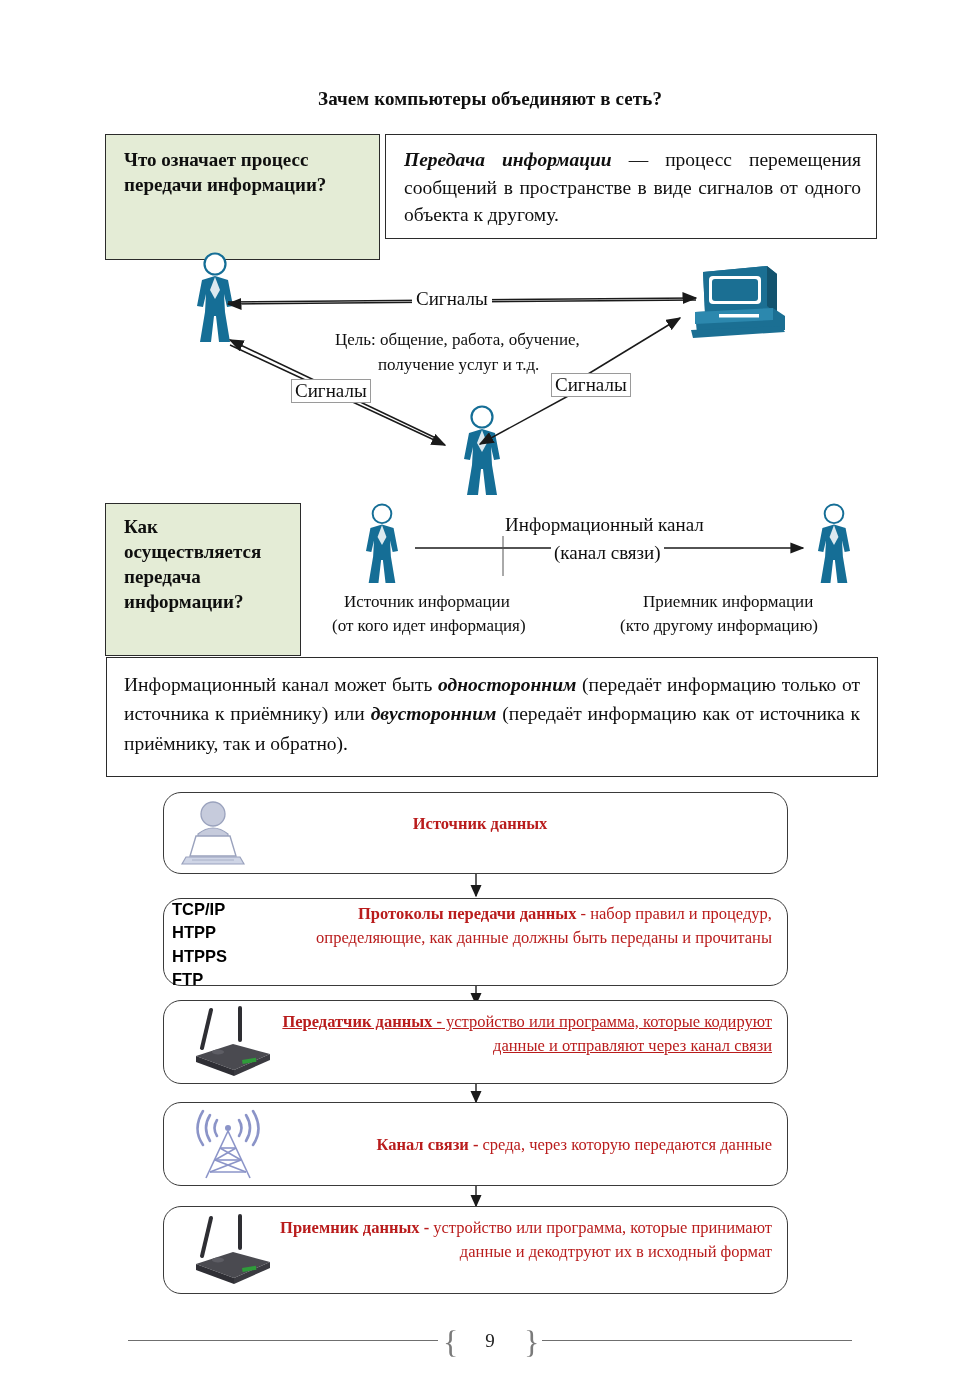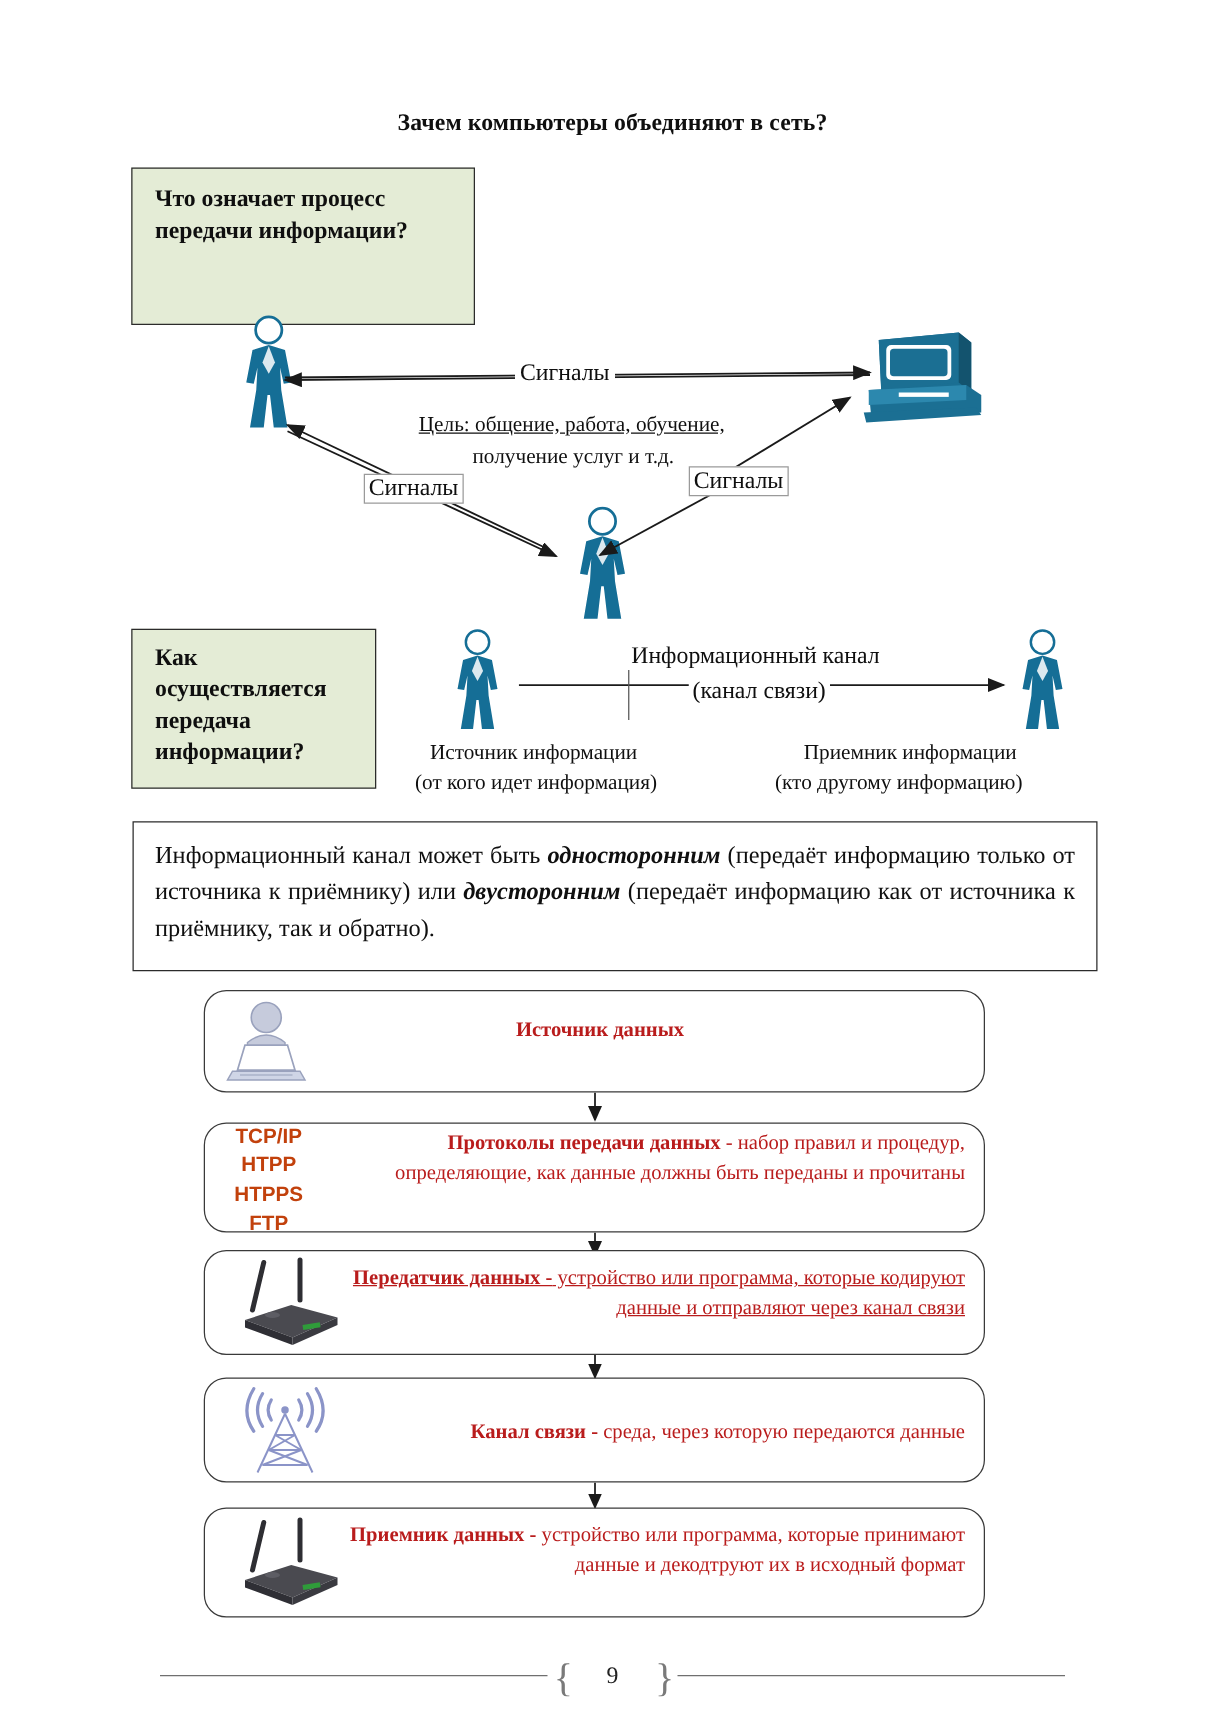--- a/index.html
+++ b/index.html
@@ -36,21 +36,21 @@
     position: absolute;
     box-sizing: border-box;
     background: #e4ecd6;
     border: 1.4px solid #2b2b2b;
     font-weight: bold;
     font-size: 19px;
     line-height: 1.32;
     padding: 12px 14px 10px 18px;
   }
   #qbox-1 { left: 105px; top: 134px; width: 275px; height: 126px; }
-  #qbox-2 { left: 105px; top: 503px; width: 196px; height: 128px; padding-top: 10px;}
+  #qbox-2 { left: 105px; top: 503px; width: 196px; height: 153px; padding-top: 10px;}
 
   .abox {
     position: absolute;
     box-sizing: border-box;
     background: #ffffff;
     border: 1.4px solid #2b2b2b;
     font-size: 19.5px;
     line-height: 1.42;
     padding: 11px 15px 10px 18px;
     text-align: justify;
@@ -105,22 +105,22 @@
     color: #b91c1c;
   }
   .flow-text b { font-weight: bold; }
   .flow-text.center-t { text-align: center; }
   .proto {
     position: absolute;
     font-family: "Liberation Sans", sans-serif;
     font-weight: bold;
     font-size: 16.5px;
     line-height: 1.42;
-    text-align: center;
-    color: #c2410c;
+    text-align: left;
+    color: #000000;
   }
   .arrow-v {
     position: absolute;
     width: 14px;
   }
 
   
   #footer {
     position: absolute;
     left: 0; right: 0;
@@ -158,20 +158,23 @@
 <body>
 
 <div class="page">
 
   <div class="doc-title">Зачем компьютеры объединяют в сеть?</div>
 
   <div class="qbox" id="qbox-1">
     <span>Что означает процесс передачи информации?</span>
   </div>
 
+  <div class="abox" id="abox-1">
+    <em>Передача информации</em><span> — процесс перемещения сообщений в пространстве в виде сигналов от одного объекта к другому.</span>
+  </div>
 
   <div class="icon-abs" style="left:188px; top:252px;">
     <svg width="54" height="92" viewBox="0 0 54 92">
       <circle cx="27" cy="12" r="10.5" fill="#ffffff" stroke="#156e96" stroke-width="2.2"></circle>
       <path d="M27 24 L14 28 L9 54 L15 55 L18 42 L17 60 L12 90 L23 90 L26 64 L28 64 L31 90 L42 90 L37 60 L36 42 L39 55 L45 54 L40 28 Z" fill="#156e96"></path>
       <path d="M27 25 L22 38 L27 47 L32 38 Z" fill="#ffffff" opacity="0.85"></path>
     </svg>
   </div>
 
   <div class="icon-abs" style="left:455px; top:405px;">
@@ -210,21 +213,21 @@
 
     <line x1="290" y1="190" x2="80" y2="90" stroke="#1a1a1a" stroke-width="1.5" marker-end="url(#ah)"></line>
     <line x1="80" y1="95" x2="295" y2="195" stroke="#1a1a1a" stroke-width="1.5" marker-end="url(#ah)"></line>
 
     <line x1="420" y1="135" x2="530" y2="68" stroke="#1a1a1a" stroke-width="1.5" marker-end="url(#ah)"></line>
     <line x1="420" y1="145" x2="330" y2="194" stroke="#1a1a1a" stroke-width="1.5" marker-end="url(#ah)"></line>
   </svg>
 
   <div class="dtext big" style="left:412px; top:288px; background:#fff; padding:0 4px;">Сигналы</div>
 
-  <div class="dtext" style="left:335px; top:330px;text-decoration:underline;">Цель: общение, работа, обучение,</div>
+  <div class="dtext" style="left:335px; top:330px;">Цель: общение, работа, обучение,</div>
   <div class="dtext" style="left:378px; top:355px;">получение услуг и т.д.</div>
 
   <div class="dtext big boxed" style="left:291px; top:379px;">Сигналы</div>
   <div class="dtext big boxed" style="left:551px; top:373px;">Сигналы</div>
 
   <div class="qbox" id="qbox-2">
     <span>Как осуществляется передача информации?</span>
   </div>
 
   <div class="icon-abs" style="left:358px; top:503px;">

